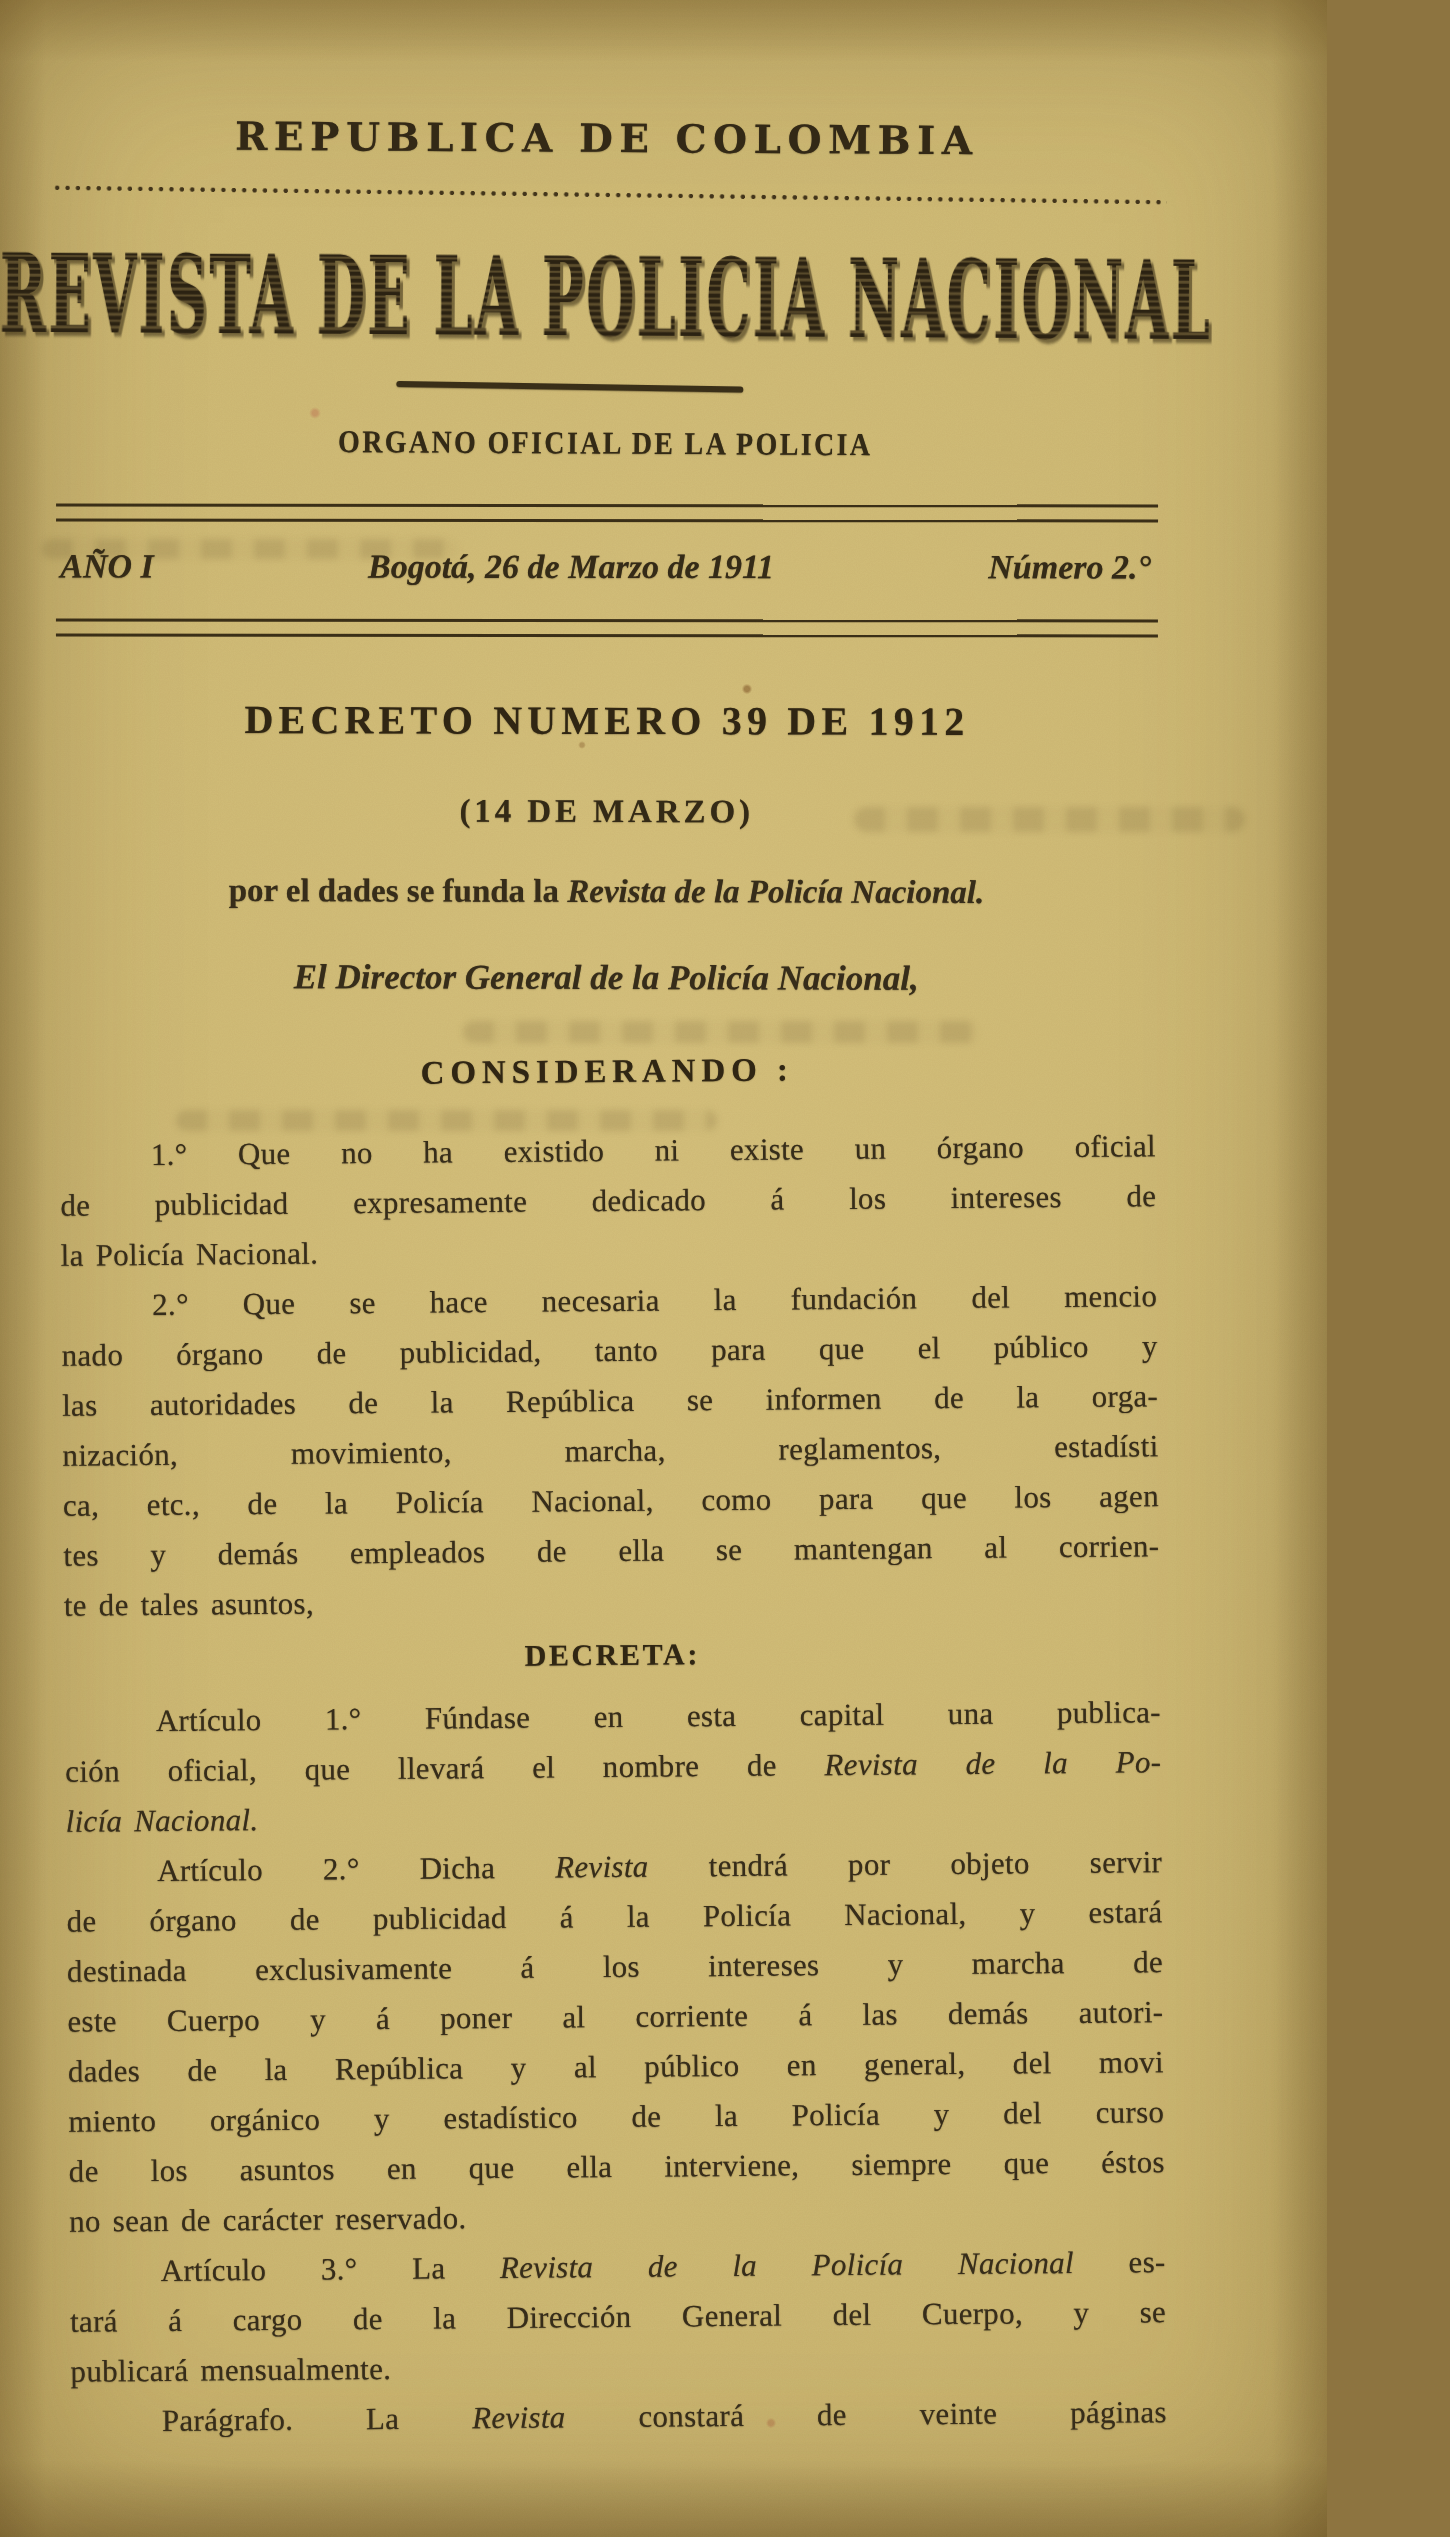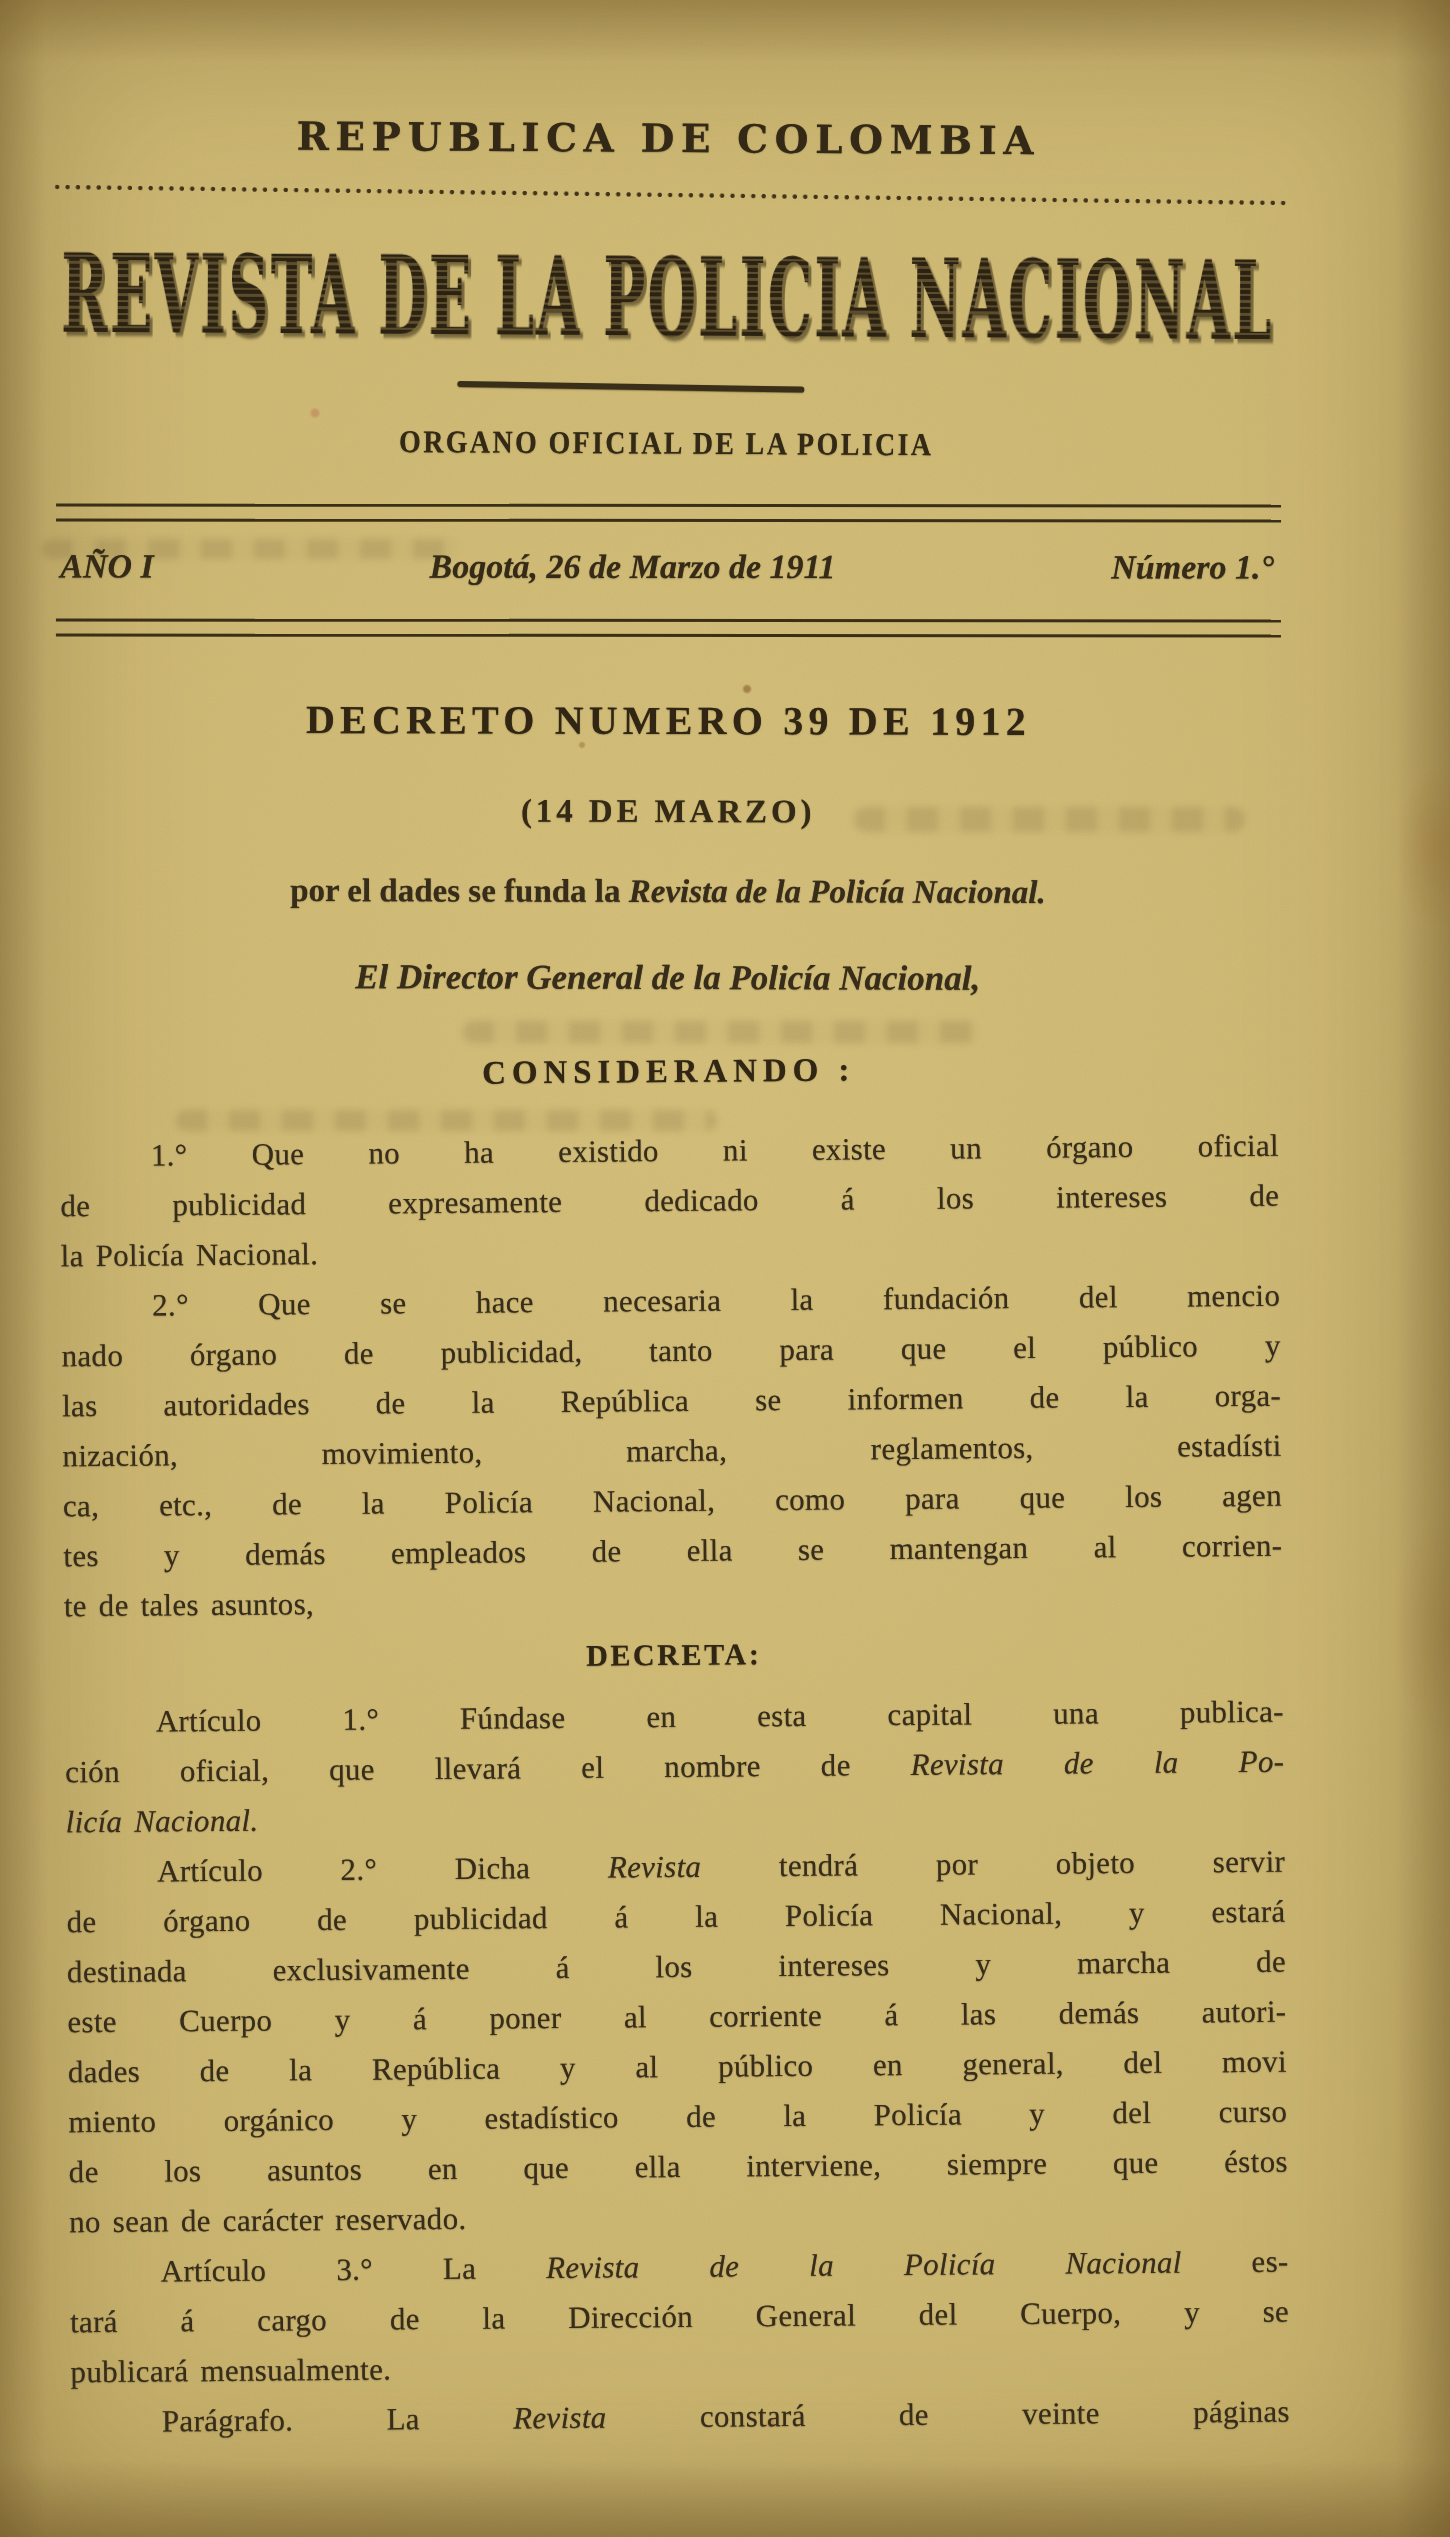--- a/index.html
+++ b/index.html
@@ -3,21 +3,21 @@
 <meta charset="utf-8">
 <style>
   html, body {
     margin: 0; padding: 0;
     width: 1450px; height: 2538px;
     background: #8d7440;
     font-family: "Liberation Serif", serif;
   }
   .page {
     position: relative;
-    width: 1450px; height: 2538px;
+    width: 1327px; height: 2538px;
     overflow: hidden;
     box-sizing: border-box;
     padding: 115px 172px 0 59px;
     color: #372d1a;
     background-image:
       radial-gradient(circle at 315px 413px,  rgba(193,125,88,0.55) 0 2.6px, rgba(193,125,88,0) 5.9px),
       radial-gradient(circle at 747px 689px, rgba(110,62,20,0.45) 0 2.6px, rgba(110,62,20,0) 5.2px),
       radial-gradient(circle at 582px 745px,  rgba(110,62,20,0.30) 0 2px, rgba(110,62,20,0) 3.9px),
       radial-gradient(circle at 771px 2423px, rgba(170,90,60,0.35) 0 2.6px, rgba(170,90,60,0) 5.2px),
       radial-gradient(ellipse 59px 111px at 1440px 848px, rgba(168,116,48,0.30), rgba(168,116,48,0) 75%),
@@ -243,21 +243,21 @@
       <span>ORGANO OFICIAL DE LA POLICIA</span>
     </div>
   </div>
 
   <div class="mid-block">
     <div class="double-rule"></div>
 
     <div class="issue-row">
       <span>AÑO I</span>
       <span>Bogotá, 26 de Marzo de 1911</span>
-      <span>Número 1.°</span>
+      <span>Número 2.°</span>
     </div>
 
     <div class="double-rule second"></div>
   </div>
 
   <div class="decree-head">
     <h2 class="decree-title">DECRETO NUMERO 39 DE 1912</h2>
 
     <div class="decree-date">(14 DE MARZO)</div>
 

